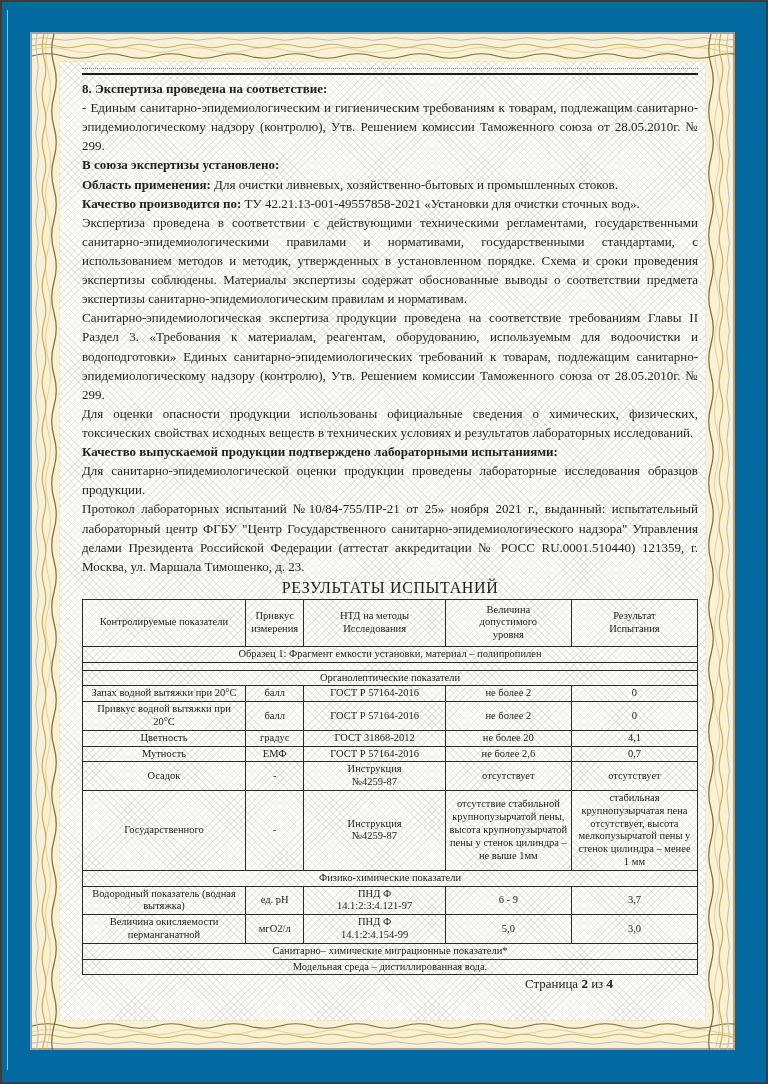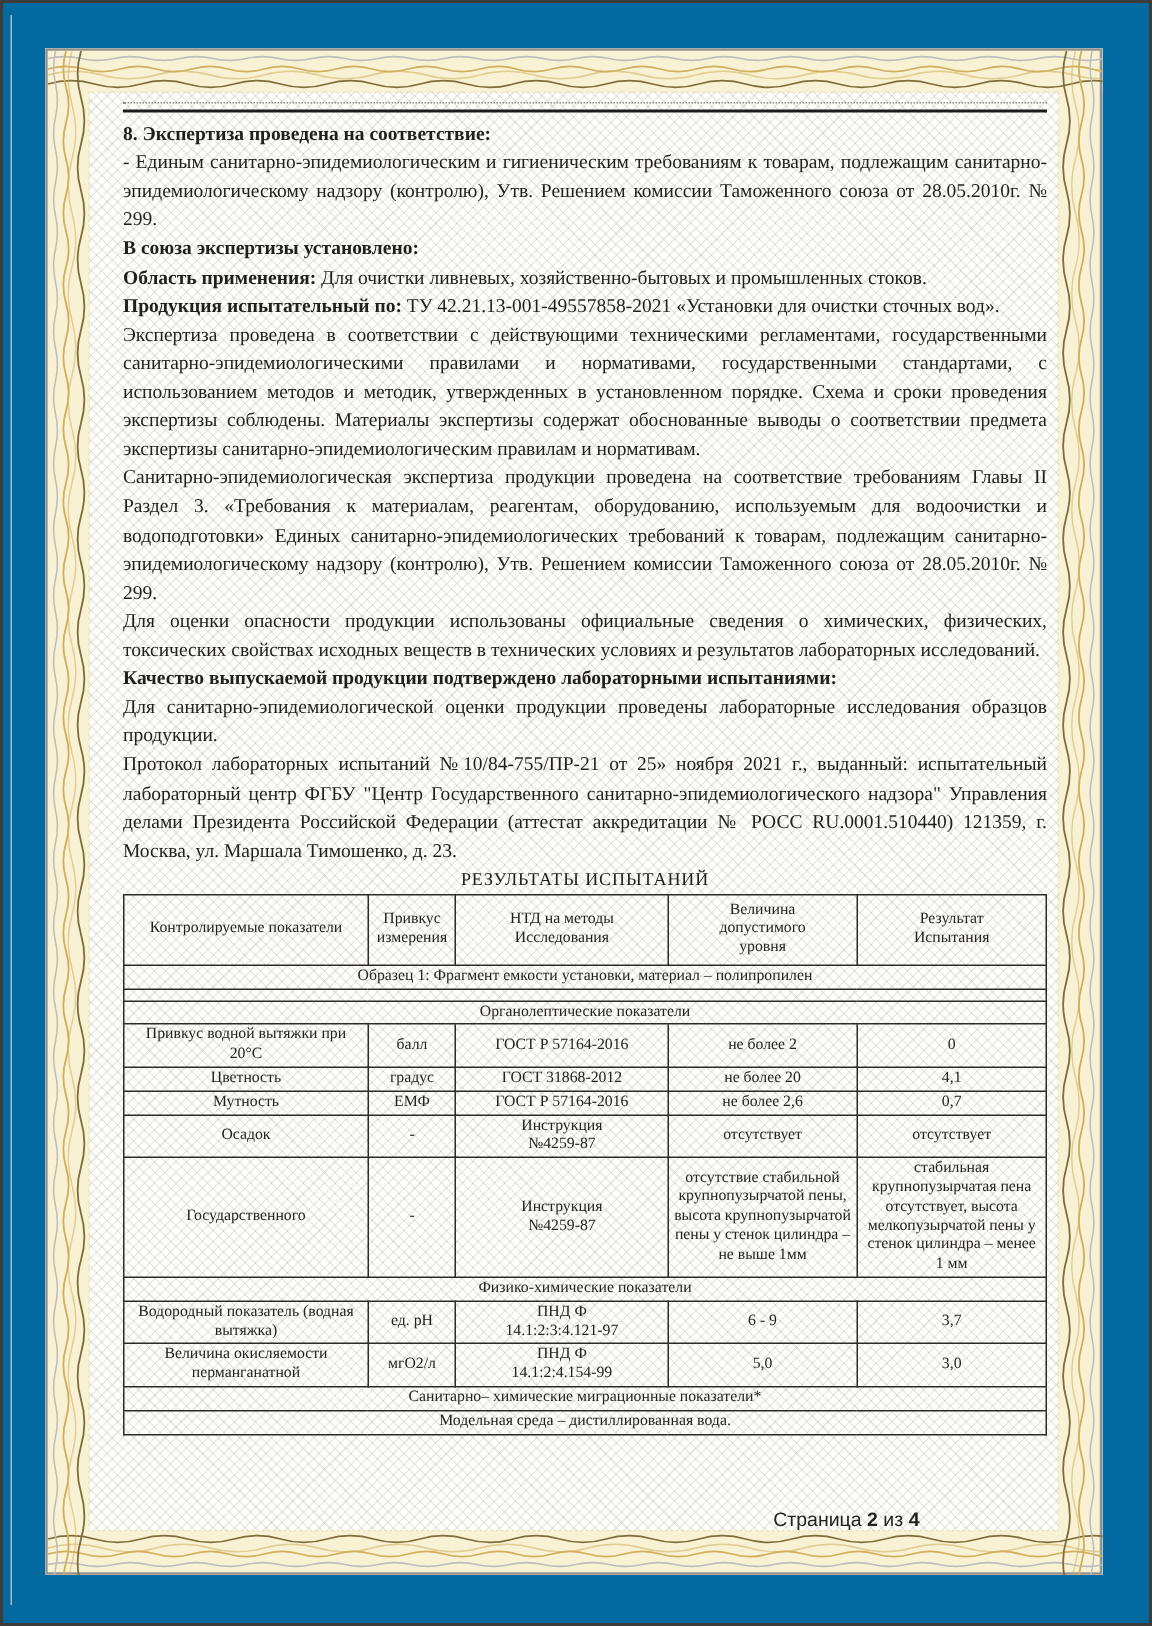--- a/index.html
+++ b/index.html
@@ -21,33 +21,33 @@
       repeating-linear-gradient(45deg, rgba(130,130,130,0.16) 0 1px, transparent 1px 5px),
       repeating-linear-gradient(-45deg, rgba(130,130,130,0.16) 0 1px, transparent 1px 5px);
   }
   .content{
     position:absolute;left:52px;top:36px;width:616px;z-index:2;
     color:#1f1f1f;font-size:13px;
   }
   .top-rule{height:4px;border-top:1px dotted #8a8a8a;border-bottom:2px solid #1c1c1c;margin-bottom:4px;}
   .blocks p{margin:0;text-align:justify;line-height:1.47;}
   .blocks p b{font-weight:bold;}
-  .table-title{text-align:center;margin:3px 0 2px 0;font-size:12px;letter-spacing:0.6px;}
+  .table-title{text-align:center;margin:3px 0 2px 0;font-size:16px;letter-spacing:0.6px;}
   table.results{width:100%;border-collapse:collapse;table-layout:fixed;}
   table.results td{
     border:1px solid #2a2a2a;text-align:center;vertical-align:middle;
     font-size:10.5px;line-height:1.22;padding:1px 3px;white-space:pre-line;
     color:#222;background:transparent;word-wrap:break-word;
   }
   td.gap{height:5px;padding:0;}
   tr.hdr td{height:44px;}
   .col1{width:26.5%;} .col2{width:9.5%;} .col3{width:23%;} .col4{width:20.5%;} .col5{width:20.5%;}
   .page-footer{
-    position:absolute;top:973px;right:122px;z-index:3;
-    font-family:Liberation Sans, sans-serif;
+    position:absolute;top:944px;right:122px;z-index:3;
+    font-family:Liberation Serif, serif;
     font-size:13px;color:#222;margin-left:32px;
   }
   .page-footer b{font-weight:bold;}
 </style>
 </head>
 <body>
 
 <div class="canvas">
   <div class="scan-line"></div>
 
@@ -78,21 +78,21 @@
 
     <div class="texture"></div>
 
     <div class="content">
       <div class="top-rule"></div>
       <div class="blocks" id="blocks">
           <p><b>8. Экспертиза проведена на соответствие:</b></p>
           <p>- Единым санитарно-эпидемиологическим и гигиеническим требованиям к товарам, подлежащим санитарно-эпидемиологическому надзору (контролю), Утв. Решением комиссии Таможенного союза от 28.05.2010г. № 299.</p>
           <p><b>В союза экспертизы установлено:</b></p>
           <p><b>Область применения:</b> Для очистки ливневых, хозяйственно-бытовых и промышленных стоков.</p>
-          <p><b>Продукция испытательный по:</b> ТУ 42.21.13-001-49557858-2021 «Установки для очистки сточных вод».</p>
+          <p><b>Качество производится по:</b> ТУ 42.21.13-001-49557858-2021 «Установки для очистки сточных вод».</p>
           <p>Экспертиза проведена в соответствии с действующими техническими регламентами, государственными санитарно-эпидемиологическими правилами и нормативами, государственными стандартами, с использованием методов и методик, утвержденных в установленном порядке. Схема и сроки проведения экспертизы соблюдены. Материалы экспертизы содержат обоснованные выводы о соответствии предмета экспертизы санитарно-эпидемиологическим правилам и нормативам.</p>
           <p>Санитарно-эпидемиологическая экспертиза продукции проведена на соответствие требованиям Главы II Раздел 3. «Требования к материалам, реагентам, оборудованию, используемым для водоочистки и водоподготовки» Единых санитарно-эпидемиологических требований к товарам, подлежащим санитарно-эпидемиологическому надзору (контролю), Утв. Решением комиссии Таможенного союза от 28.05.2010г. № 299.</p>
           <p>Для оценки опасности продукции использованы официальные сведения о химических, физических, токсических свойствах исходных веществ в технических условиях и результатов лабораторных исследований.</p>
           <p><b>Качество выпускаемой продукции подтверждено лабораторными испытаниями:</b></p>
           <p>Для санитарно-эпидемиологической оценки продукции проведены лабораторные исследования образцов продукции.</p>
           <p>Протокол лабораторных испытаний №10/84-755/ПР-21 от 25» ноября 2021 г., выданный: испытательный лабораторный центр ФГБУ "Центр Государственного санитарно-эпидемиологического надзора" Управления делами Президента Российской Федерации (аттестат аккредитации № РОСС RU.0001.510440) 121359, г. Москва, ул. Маршала Тимошенко, д. 23.</p>
         </div>
       <div class="table-title">РЕЗУЛЬТАТЫ ИСПЫТАНИЙ</div>
       <table class="results" id="resultsTable">
         <colgroup>
@@ -118,20 +118,27 @@
             <tr>
               <td colspan="5">Образец 1: Фрагмент емкости установки, материал – полипропилен</td>
             </tr>
             <tr>
               <td colspan="5" class="gap"></td>
             </tr>
             <tr>
               <td colspan="5">Органолептические показатели</td>
             </tr>
             <tr>
+              <td>Запах водной вытяжки при 20°С</td>
+              <td>балл</td>
+              <td>ГОСТ Р 57164-2016</td>
+              <td>не более 2</td>
+              <td>0</td>
+            </tr>
+            <tr>
               <td>Привкус водной вытяжки при 20°С</td>
               <td>балл</td>
               <td>ГОСТ Р 57164-2016</td>
               <td>не более 2</td>
               <td>0</td>
             </tr>
             <tr>
               <td>Цветность</td>
               <td>градус</td>
               <td>ГОСТ 31868-2012</td>

